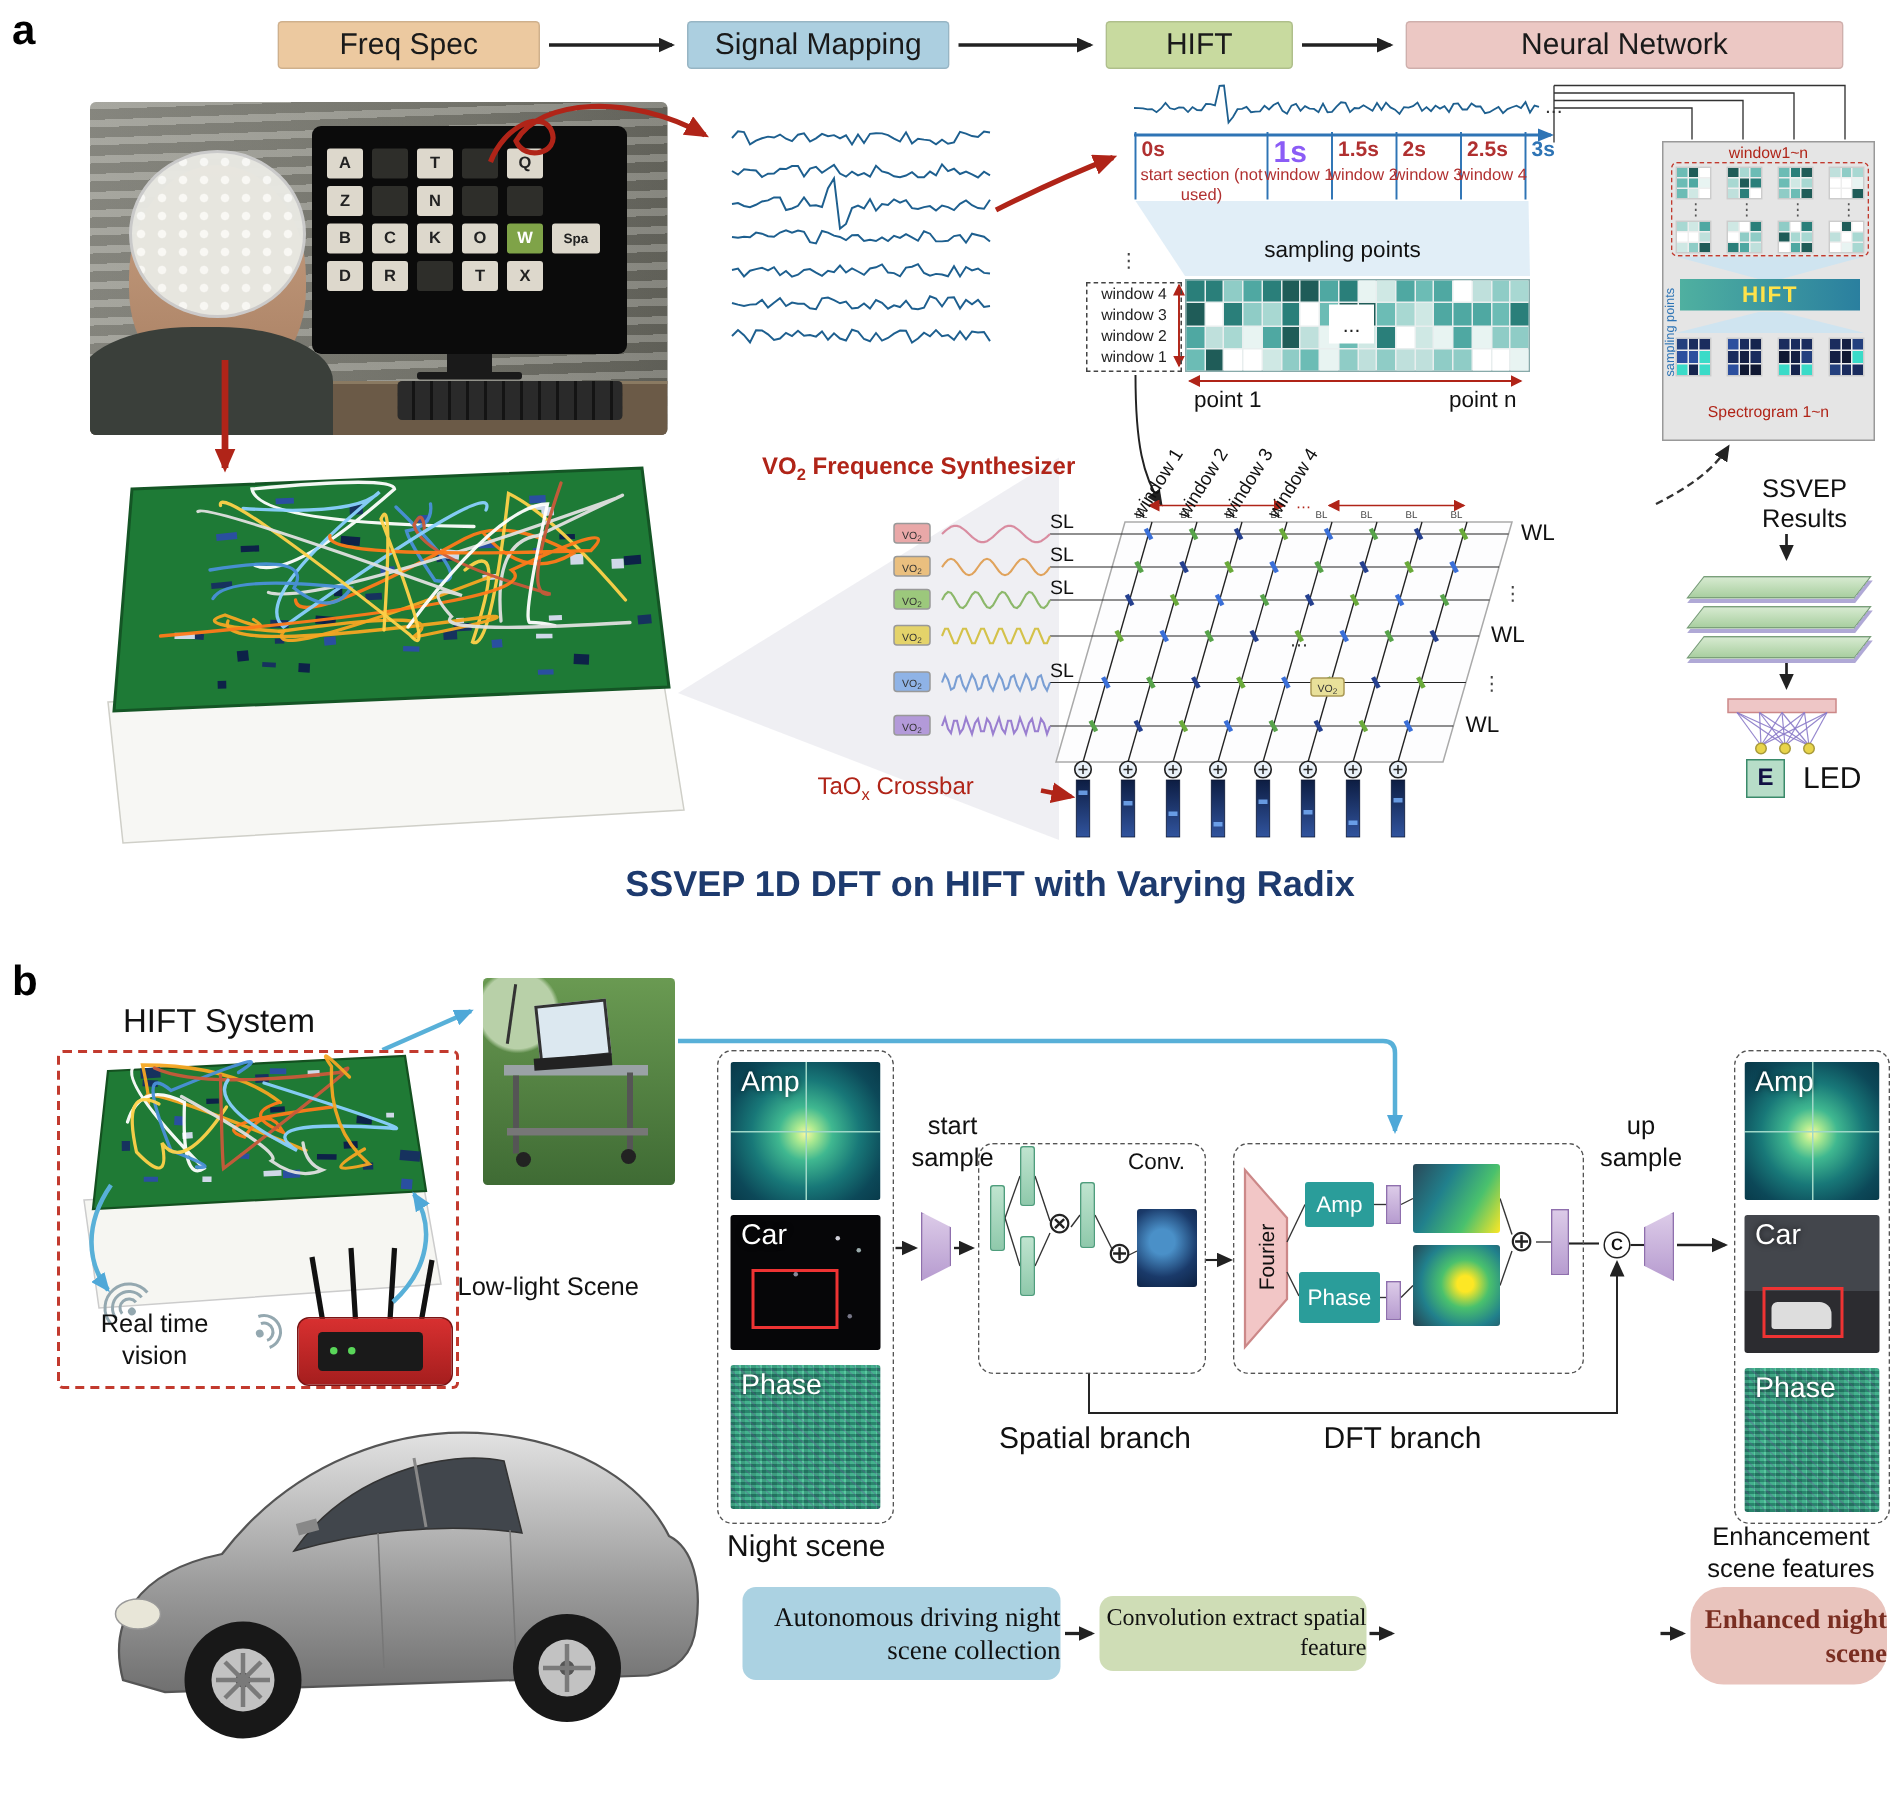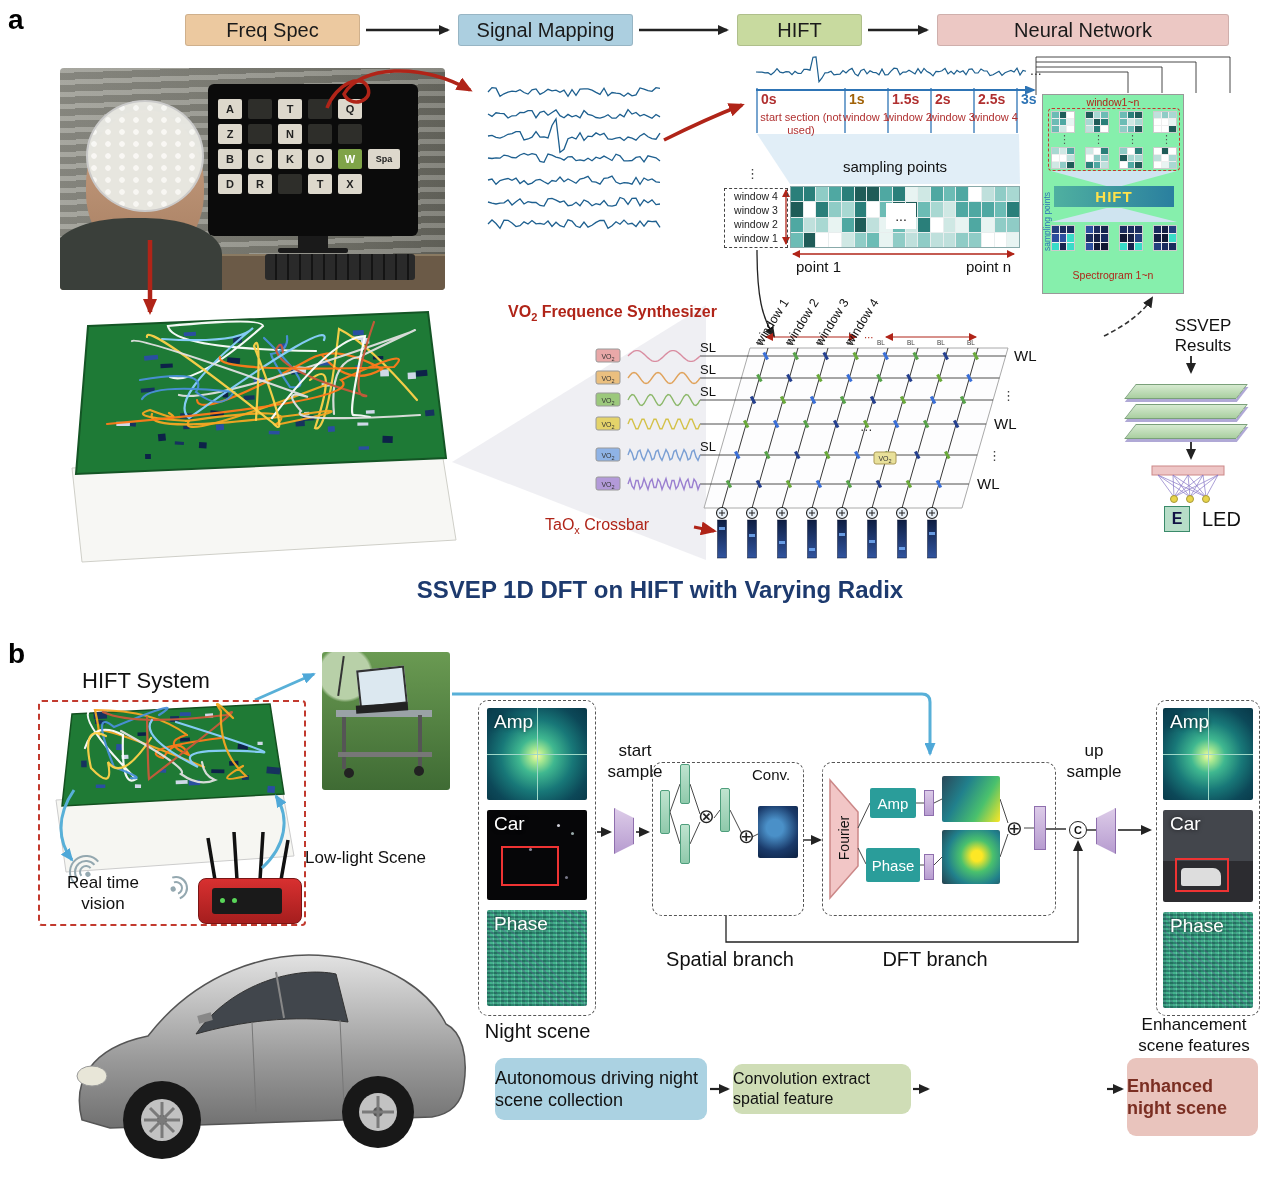--- a/index.html
+++ b/index.html
@@ -27,21 +27,21 @@
     repeating-linear-gradient(90deg, #1a6858 0 3px, #2a9878 3px 6px, #58c8a0 6px 7px);}
   .img-enhcar{background:linear-gradient(#43464c 0 55%, #2c2c30 55% 100%);}
   .img-feat1{background:linear-gradient(120deg,#2a4858 0%,#21808c 35%,#4ac16d 68%,#fde725 100%);}
   .img-feat2{background:radial-gradient(circle at 60% 48%, #fde725 0 12%, #4ac16d 36%, #21808c 66%, #26414e 100%);}
   .img-spat{background:radial-gradient(circle at 42% 42%, #4a90c8 0 22%, #1a3a6a 62%, #0c2040 100%);}
   .gbar{position:absolute;background:linear-gradient(180deg,#bfe4cf,#8fc9ab);border:1px solid #4e9e7c;border-radius:2px;}
   .pblock{position:absolute;background:linear-gradient(180deg,#dccbe8,#b79cd0);border:1px solid #8f6fae;}
   .opchar{position:absolute;font-size:20px;color:#222;line-height:1;}
   .opcircle{position:absolute;width:18px;height:18px;border:1.5px solid #222;border-radius:50%;background:#fff;display:flex;align-items:center;justify-content:center;font-size:11px;font-weight:bold;}
   .teal-box{position:absolute;background:#2a9d9a;color:#fff;display:flex;align-items:center;justify-content:center;border-radius:2px;font-size:15px;}
-  .fbox{position:absolute;display:flex;align-items:center;justify-content:center;text-align:left;border-radius:9px;line-height:1.25;}
+  .fbox{position:absolute;display:flex;align-items:center;justify-content:center;text-align:right;border-radius:9px;line-height:1.25;font-family:Liberation Serif, serif;}
   .xlabel{position:absolute;font-size:15px;color:#111;}
   .sl-label{position:absolute;font-size:13px;color:#111;}
   .rotlab{position:absolute;font-size:12.5px;color:#111;transform:rotate(-58deg);transform-origin:left bottom;white-space:nowrap;}
   .dots{position:absolute;font-size:13px;color:#444;}
   
   #photoA{left:60px;top:68px;width:385px;height:222px;background:linear-gradient(100deg,#8e8e86 0%,#77776e 60%,#5e5e56 100%);border-radius:4px;overflow:hidden;}
   .blinds{position:absolute;inset:0;background:repeating-linear-gradient(178deg, rgba(245,245,240,.55) 0 5px, rgba(90,90,85,.35) 5px 12px);opacity:.45;}
   .desk{position:absolute;left:0;right:0;bottom:0;height:36px;background:#6b5a47;border-top:2px solid #8a7a62;}
   #monitor{position:absolute;left:148px;top:16px;width:210px;height:152px;background:#0b0b0b;border-radius:6px;padding:10px;}
   .mrow{display:flex;gap:6px;margin:5px 0;}
@@ -49,21 +49,21 @@
   .mtile.blank{background:#2e2e2a;}
   .mtile.hl{background:#7fa348;color:#fff;}
   .mtile.wide{width:32px;font-size:9px;}
   .mstand{position:absolute;left:238px;top:168px;width:30px;height:14px;background:#1a1a1a;}
   .mbase{position:absolute;left:218px;top:180px;width:70px;height:5px;background:#1a1a1a;border-radius:2px;}
   .head{position:absolute;left:26px;top:42px;width:118px;height:150px;background:linear-gradient(#c9a183,#a87f62);border-radius:50% 50% 45% 45%;}
   .cap{position:absolute;left:0px;top:-10px;width:118px;height:112px;border-radius:50%;border:2px solid #ccc;background:radial-gradient(circle at 6px 6px, #fbfbf8 2.4px, rgba(0,0,0,0) 3.2px) 0 0/14px 12px repeat,#e9e9e3;opacity:.97;}
   .shoulder{position:absolute;left:-8px;top:150px;width:170px;height:80px;background:#3a3f3a;border-radius:45% 45% 0 0;}
   .keyboard{position:absolute;left:205px;top:186px;width:150px;height:26px;background-image:repeating-linear-gradient(90deg,#2a2a2a 0 10px,#141414 10px 12px),repeating-linear-gradient(0deg,#2a2a2a 0 7px,#141414 7px 9px);background-color:#141414;border-radius:3px;}
   
-  #spectpanel{left:1042px;top:94px;width:142px;height:200px;background:#86efac;border:1px solid #999;}
+  #spectpanel{left:1108px;top:94px;width:142px;height:200px;background:#e5e5e5;border:1px solid #999;}
   .tile{position:absolute;display:grid;grid-template-columns:repeat(3,1fr);grid-template-rows:repeat(3,1fr);gap:1px;background:#eee;border:1px solid #ccc;}
   .tile span{display:block;}
   .bowtie1{position:absolute;left:8px;top:76px;width:126px;height:15px;background:#cfe4f0;clip-path:polygon(0 0,100% 0,56% 100%,44% 100%);}
   .bowtie2{position:absolute;left:8px;top:113px;width:126px;height:14px;background:#cfe4f0;clip-path:polygon(44% 0,56% 0,100% 100%,0 100%);}
   .hiftbar{position:absolute;left:11px;top:91px;width:120px;height:21px;background:linear-gradient(90deg,#4fb0a0,#2a7f9f);display:flex;align-items:center;justify-content:center;color:#ffe24a;font-weight:bold;font-size:15px;letter-spacing:1px;}
   #gridA{left:790px;top:186px;width:230px;height:62px;display:grid;grid-template-columns:repeat(18,1fr);grid-template-rows:repeat(4,1fr);gap:1px;background:#e8eeee;border:1px solid #8aa;position:absolute;}
   #gridA span{display:block;}
   .windowrows{position:absolute;left:724px;top:188px;width:64px;height:60px;border:1.5px dashed #444;font-size:10.5px;line-height:1.32;text-align:center;color:#222;padding-top:1px;}
   .layerslab{position:absolute;width:112px;height:15px;background:linear-gradient(#d6ead0,#a9cfa0);border:1px solid #7aa07a;transform:skewX(-38deg);box-shadow:3px 3px 0 rgba(150,140,200,.75);}
   #photoB{left:322px;top:652px;width:128px;height:138px;border-radius:3px;overflow:hidden;background:radial-gradient(circle at 18% 16%, #b8d0a8 0 16%, rgba(0,0,0,0) 18%),linear-gradient(#6a9a52,#3f6b34);}
@@ -572,21 +572,21 @@
 
   <div class="panel-label" style="left:8px;top:4px;">a</div>
 
   <div class="flowbox" style="left:185px;top:14px;width:175px;height:32px;background:#ecc9a0;">Freq Spec</div>
   <div class="flowbox" style="left:458px;top:14px;width:175px;height:32px;background:#accfe0;">Signal Mapping</div>
   <div class="flowbox" style="left:737px;top:14px;width:125px;height:32px;background:#c8da9f;">HIFT</div>
   <div class="flowbox" style="left:937px;top:14px;width:292px;height:32px;background:#ecc8c4;">Neural Network</div>
 
   <div id="timeline-labels" class="abs" style="left:0;top:0;width:1268px;height:300px;pointer-events:none;">
       <div style="position:absolute;left:761px;top:91px;font-size:14px;font-weight:bold;color:#b03030;">0s</div>
-      <div style="position:absolute;left:849px;top:91px;font-size:14px;font-weight:bold;color:#a16207;text-align:right;">1s</div>
+      <div style="position:absolute;left:849px;top:91px;font-size:20px;font-weight:bold;color:#8b5cf6;text-align:right;">1s</div>
       <div style="position:absolute;left:892px;top:91px;font-size:14px;font-weight:bold;color:#b03030;">1.5s</div>
       <div style="position:absolute;left:935px;top:91px;font-size:14px;font-weight:bold;color:#b03030;">2s</div>
       <div style="position:absolute;left:978px;top:91px;font-size:14px;font-weight:bold;color:#b03030;">2.5s</div>
       <div style="position:absolute;left:1021px;top:91px;font-size:14px;font-weight:bold;color:#2e74b5;">3s</div>
       <div style="position:absolute;left:759px;top:111px;width:84px;font-size:11px;line-height:1.15;color:#b03030;text-align:center;">start section (not used)</div>
       <div style="position:absolute;left:841px;top:111px;width:50px;font-size:11px;line-height:1.15;color:#b03030;text-align:center;">window 1</div>
       <div style="position:absolute;left:884px;top:111px;width:50px;font-size:11px;line-height:1.15;color:#b03030;text-align:center;">window 2</div>
       <div style="position:absolute;left:927px;top:111px;width:50px;font-size:11px;line-height:1.15;color:#b03030;text-align:center;">window 3</div>
       <div style="position:absolute;left:970px;top:111px;width:50px;font-size:11px;line-height:1.15;color:#b03030;text-align:center;">window 4</div>
     </div>
@@ -922,15 +922,15 @@
     <div class="abs" style="left:12px;top:48px;width:54px;height:34px;border:2px solid #e33;"></div>
     <div class="abs" style="left:18px;top:58px;width:40px;height:18px;background:#ddd;border-radius:4px 8px 2px 2px;"></div>
   </div>
   <div class="nightimg img-phase" style="left:1163px;top:912px;width:90px;height:96px;">
     <span class="imglab">Phase</span>
   </div>
   <div class="abs" style="left:1120px;top:1014px;width:148px;text-align:center;font-size:17px;line-height:1.25;">Enhancement scene features</div>
 
   <div class="fbox" style="left:495px;top:1058px;width:212px;height:62px;background:#abd2e2;font-size:18px;">Autonomous driving night scene collection</div>
   <div class="fbox" style="left:733px;top:1064px;width:178px;height:50px;background:#cfddb6;font-size:16px;">Convolution extract spatial feature</div>
-  <div class="fbox" style="left:1127px;top:1058px;width:131px;height:78px;background:#e9c4bd;font-size:18px;font-weight:bold;color:#7a2e22;">Enhanced night scene</div>
+  <div class="fbox" style="left:1127px;top:1058px;width:131px;height:65px;background:#e9c4bd;font-size:18px;font-weight:bold;color:#7a2e22;border-radius:22px;">Enhanced night scene</div>
 
 </div>
 
 </body></html>

